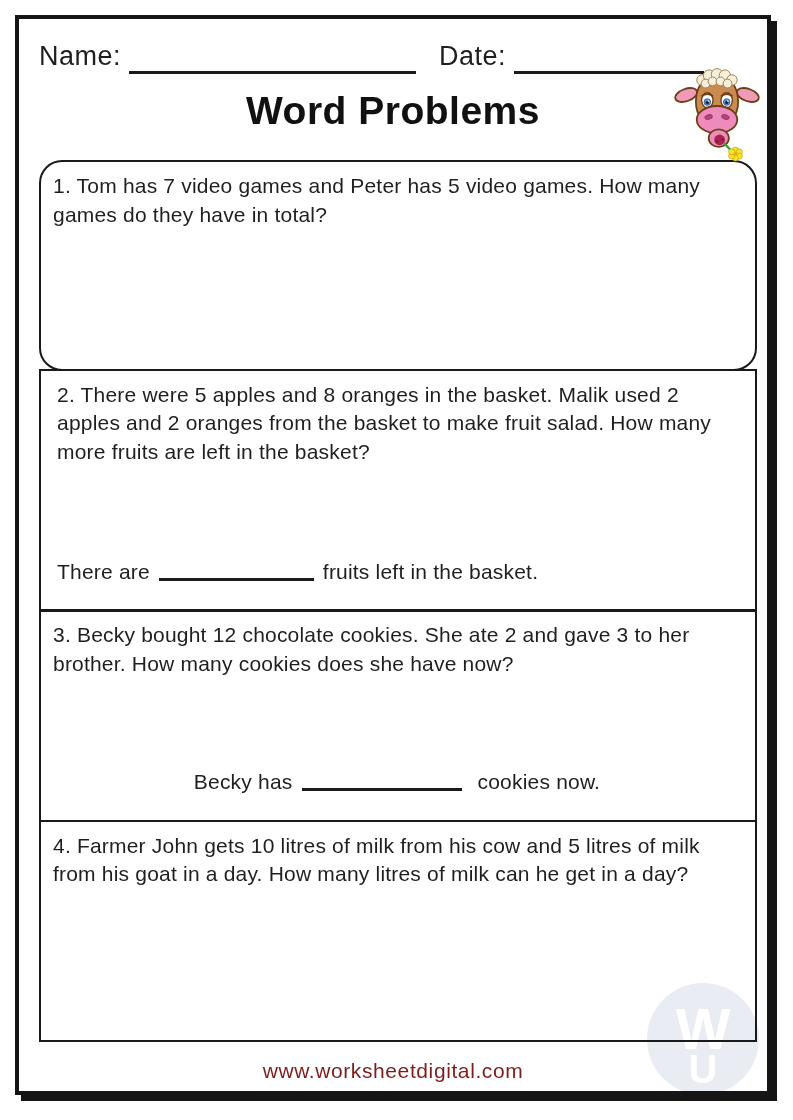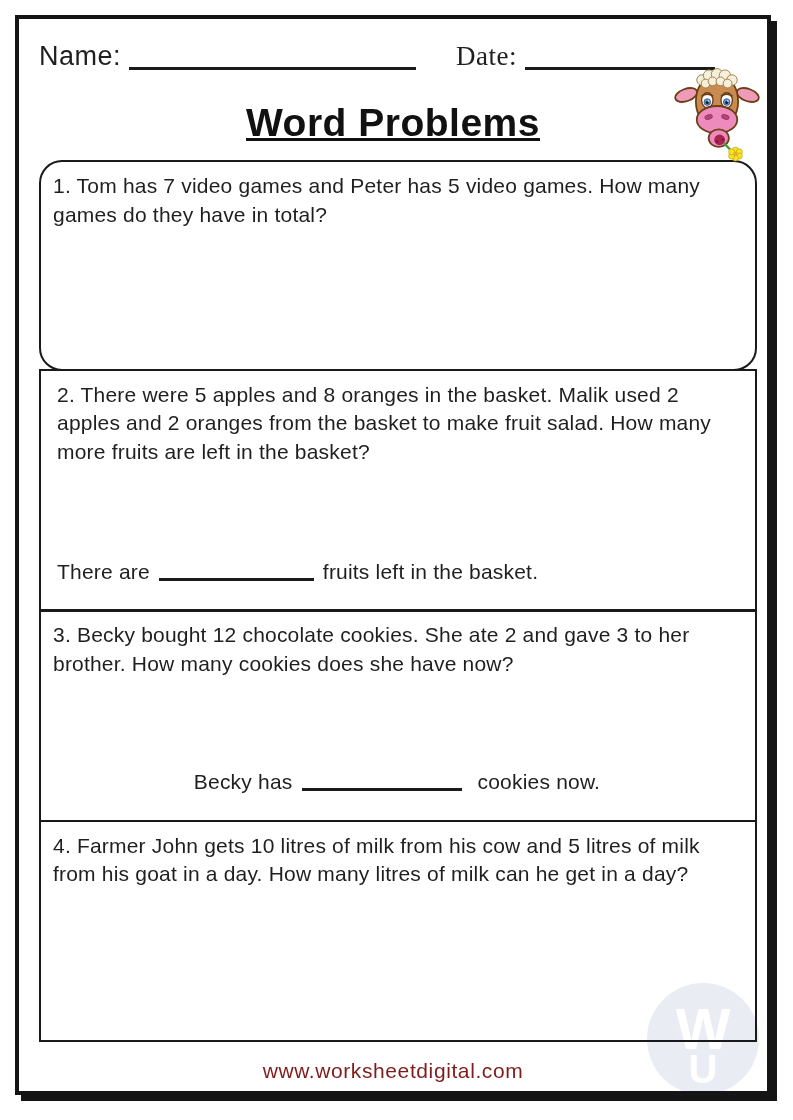--- a/index.html
+++ b/index.html
@@ -15,46 +15,45 @@
     background: #ffffff;
     overflow: hidden;
   }
 
   
   .header-row {
     position: absolute;
     left: 20px; top: 22px;
     width: 690px;
     display: flex;
-    align-items: center;
+    align-items: flex-end;
     font-size: 27px;
     letter-spacing: 0.5px;
     z-index: 2;
   }
   .hline {
     display: inline-block;
     border-bottom: 3px solid #1b1b1b;
     height: 22px;
     transform: translateY(2px);
   }
   .name-line { width: 287px; margin-left: 8px; }
-  .date-label { margin-left: 40px; font-family: Liberation Serif, serif; }
+  .date-label { margin-left: 23px; }
   .date-line { width: 190px; margin-left: 8px; }
 
   .worksheet-title {
     position: absolute;
-    left: 0; top: 82px;
+    left: 0; top: 70px;
     width: 100%;
     text-align: center;
     font-size: 39px;
     font-weight: 700;
     letter-spacing: 0.5px;
     color: #111;
     z-index: 2;
-    text-decoration: underline;
   }
 
   .cow { position: absolute; top: 46px; right: 6px; width: 88px; height: 104px; z-index: 3; }
 
   
   .problems { position: absolute; left: 20px; top: 141px; width: 718px; z-index: 1; }
   .problem-box {
     border: 2.5px solid #1a1a1a;
     background: transparent;
     padding: 10px 14px 26px 12px;

